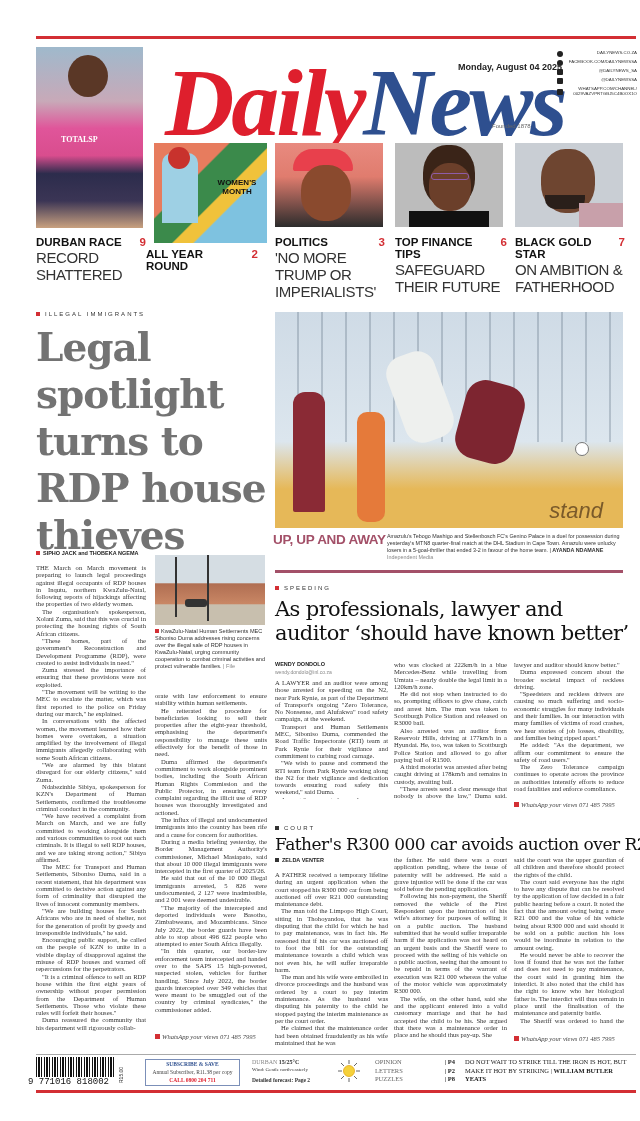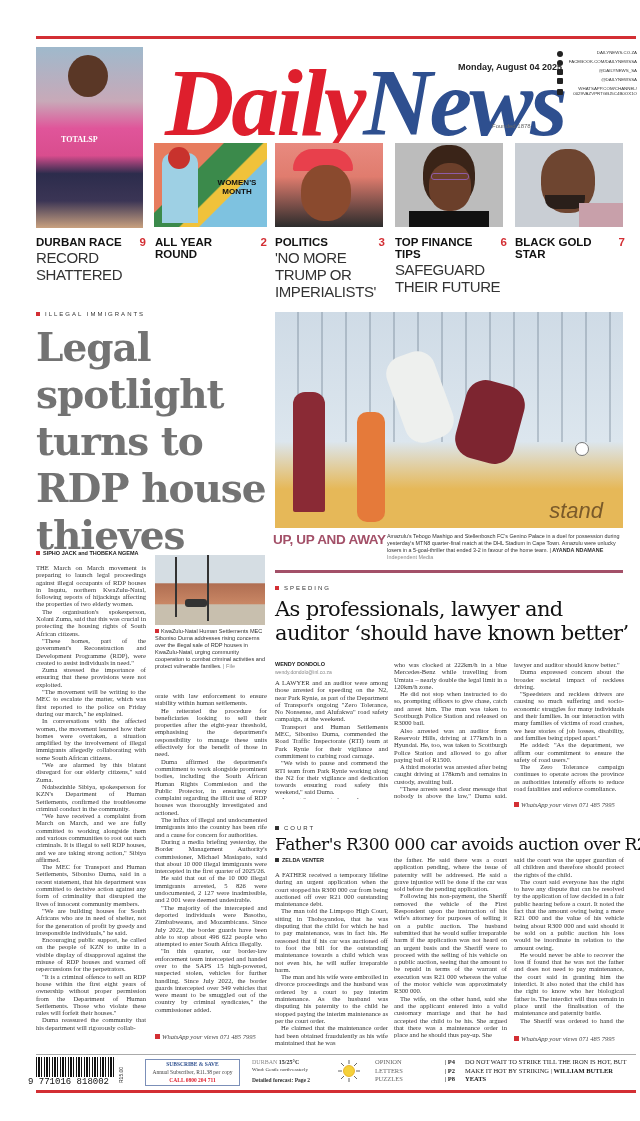--- a/index.html
+++ b/index.html
@@ -79,21 +79,21 @@
   <div class="row">
       <span class="ic sq"></span>
       <span class="tx">@DAILYNEWSSA</span>
     </div>
   <div class="row" style="height:14px;">
       <span class="ic sq"></span>
       <span class="tx">WHATSAPP.COM/CHANNEL/ 0029VAZVPRTGBJ5C4B0OX1O</span>
     </div>
 </div>
 
-<div class="abs photo" style="left:154px;top:143px;width:113px;height:84px;background:linear-gradient(135deg,#e77c5e 0%,#e77c5e 35%,#3b8a4b 36%,#3b8a4b 55%,#f0c23b 56%,#f0c23b 65%,#7ec2e0 66%);">
+<div class="abs photo" style="left:154px;top:143px;width:113px;height:100px;background:linear-gradient(135deg,#e77c5e 0%,#e77c5e 35%,#3b8a4b 36%,#3b8a4b 55%,#f0c23b 56%,#f0c23b 65%,#7ec2e0 66%);">
   <div style="position:absolute;left:8px;top:10px;width:36px;height:70px;background:#9ed0e4;border-radius:10px 10px 0 0;"></div>
   <div style="position:absolute;left:14px;top:4px;width:22px;height:22px;border-radius:50%;background:#c8322d;"></div>
   <div style="position:absolute;right:6px;top:35px;width:48px;text-align:center;font-family:'Liberation Sans',sans-serif;font-weight:bold;font-size:8px;line-height:9px;color:#111;">WOMEN'S MONTH</div>
 </div>
 <div class="abs photo" style="left:275px;top:143px;width:108px;height:84px;background:linear-gradient(180deg,#e88a7f 0%,#e07c6e 40%,#2c2c2c 100%);">
   <div style="position:absolute;left:18px;top:6px;width:60px;height:22px;border-radius:30px 30px 4px 4px;background:#e8404c;"></div>
   <div style="position:absolute;left:26px;top:22px;width:50px;height:56px;border-radius:45%;background:#8a4a2e;"></div>
 </div>
 <div class="abs photo" style="left:395px;top:143px;width:108px;height:84px;background:#bcbcbc;">
   <div style="position:absolute;left:28px;top:2px;width:52px;height:62px;border-radius:45%;background:#3a2418;"></div>
@@ -107,21 +107,21 @@
   <div style="position:absolute;left:64px;top:60px;width:44px;height:24px;background:#c8a0aa;"></div>
 </div>
 
 <div class="abs teaser" style="left:36px;width:110px;">
   <div class="kick">
       <span>DURBAN RACE</span>
       <span class="pg">9</span>
     </div>
   <div class="hd">RECORD SHATTERED</div>
 </div>
-<div class="abs teaser" style="left:155px;width:112px;">
+<div class="abs teaser" style="left:146px;width:112px;margin-top:12px;">
   <div class="kick">
       <span>ALL YEAR ROUND</span>
       <span class="pg">2</span>
     </div>
 </div>
 <div class="abs teaser" style="left:275px;width:110px;">
   <div class="kick">
       <span>POLITICS</span>
       <span class="pg">3</span>
     </div>
@@ -132,20 +132,21 @@
       <span>TOP FINANCE TIPS</span>
       <span class="pg">6</span>
     </div>
   <div class="hd">SAFEGUARD THEIR FUTURE</div>
 </div>
 <div class="abs teaser" style="left:515px;width:110px;">
   <div class="kick">
       <span>BLACK GOLD STAR</span>
       <span class="pg">7</span>
     </div>
+  <div class="hd">ON AMBITION &amp; FATHERHOOD</div>
 </div>
 
 <div class="abs tag" style="left:36px;top:311px;">
     <span class="sq"></span>
     <span>ILLEGAL IMMIGRANTS</span>
   </div>
 <div class="abs bigheadline">Legal spotlight turns to RDP house thieves</div>
 <div class="abs byline" style="left:36px;top:550px;">
     <span class="sq"></span>
     <span>SIPHO JACK and THOBEKA NGEMA</span>

